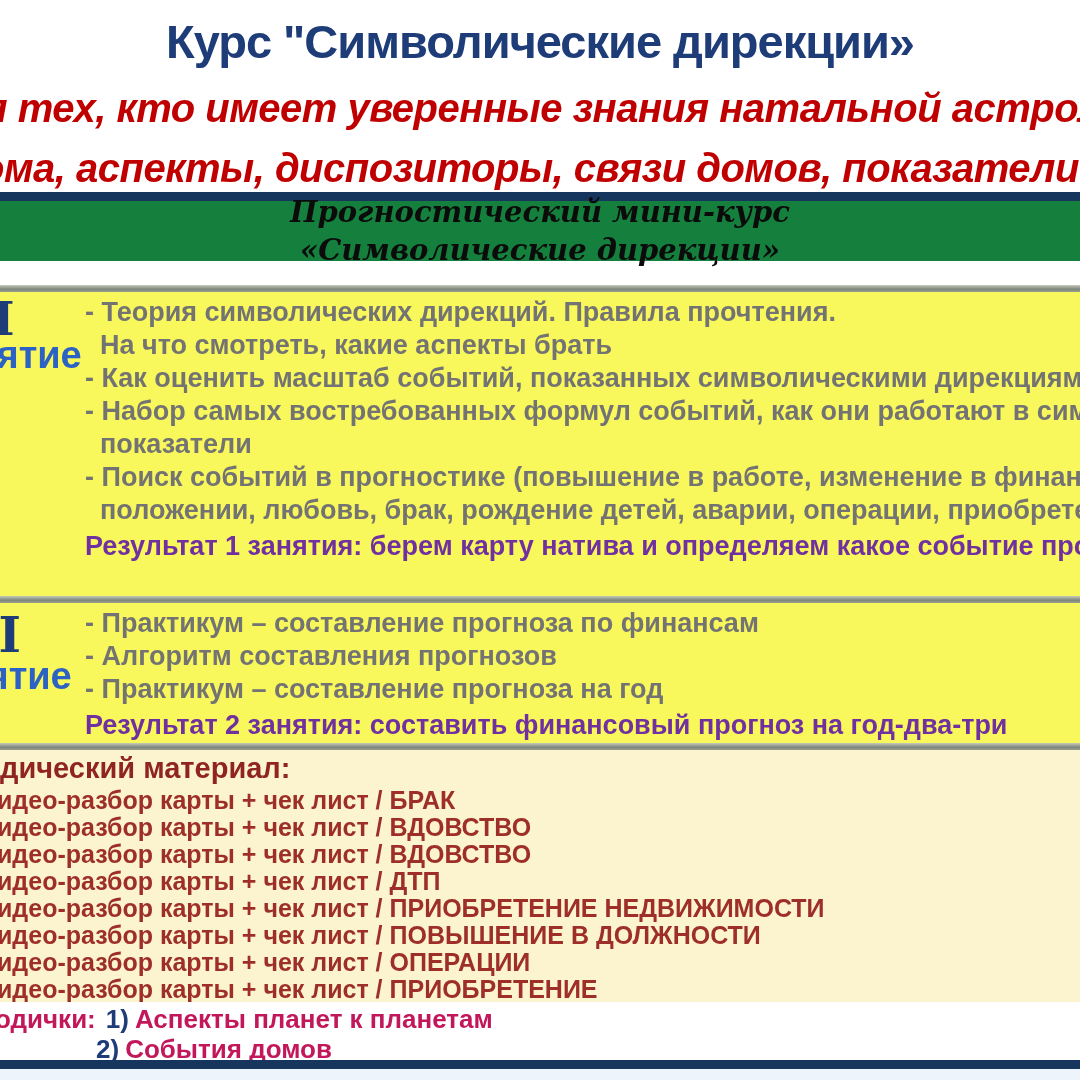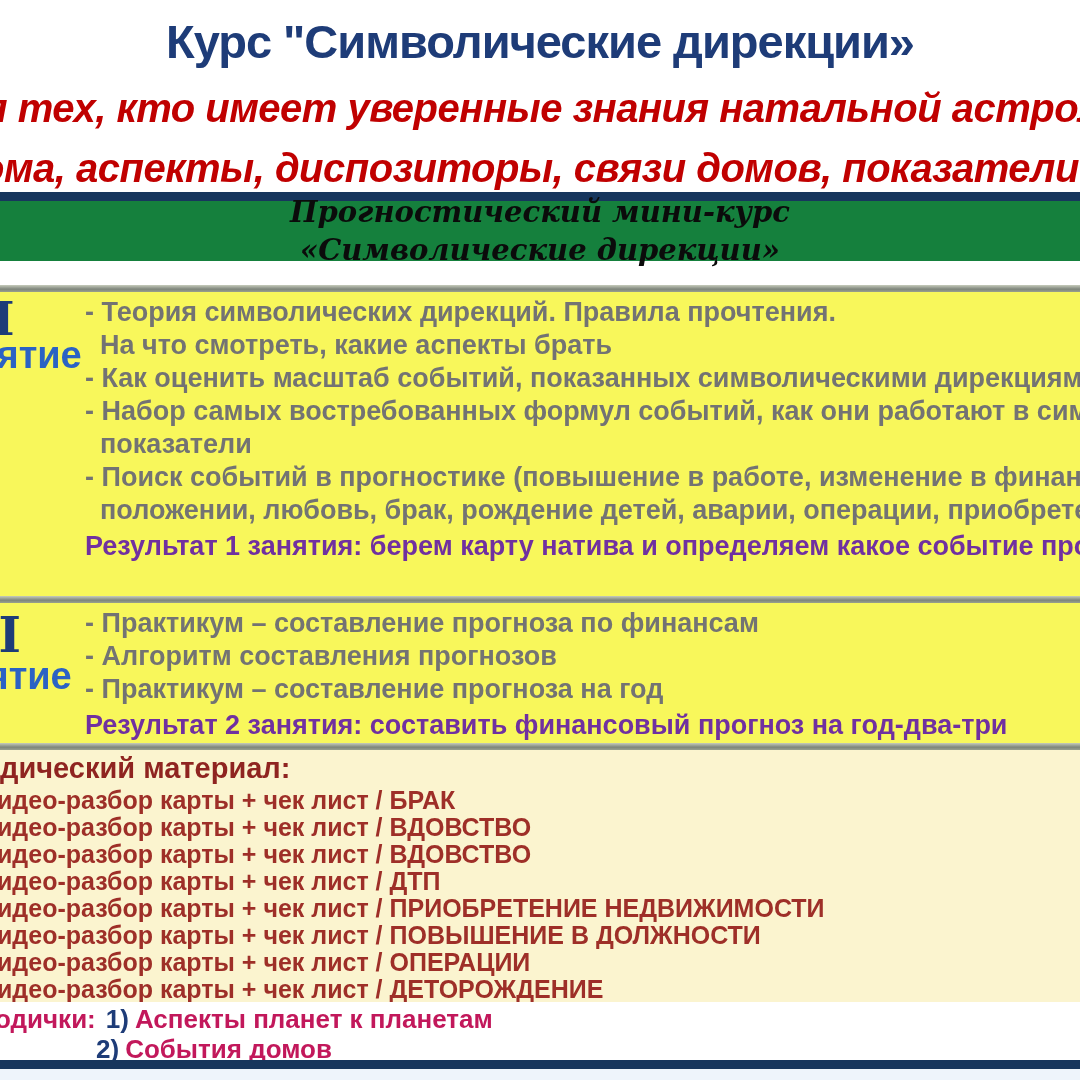--- a/index.html
+++ b/index.html
@@ -129,21 +129,21 @@
 
   <section class="materials">
     <div class="materials-heading">дический материал:</div>
     <div class="mat-row"><span>идео-разбор карты + чек лист / </span><span>БРАК</span></div>
     <div class="mat-row"><span>идео-разбор карты + чек лист / </span><span>ВДОВСТВО</span></div>
     <div class="mat-row"><span>идео-разбор карты + чек лист / </span><span>ВДОВСТВО</span></div>
     <div class="mat-row"><span>идео-разбор карты + чек лист / </span><span>ДТП</span></div>
     <div class="mat-row"><span>идео-разбор карты + чек лист / </span><span>ПРИОБРЕТЕНИЕ НЕДВИЖИМОСТИ</span></div>
     <div class="mat-row"><span>идео-разбор карты + чек лист / </span><span>ПОВЫШЕНИЕ В ДОЛЖНОСТИ</span></div>
     <div class="mat-row"><span>идео-разбор карты + чек лист / </span><span>ОПЕРАЦИИ</span></div>
-    <div class="mat-row"><span>идео-разбор карты + чек лист / </span><span>ДЕТОРОЖДЕНИЕ</span></div>
+    <div class="mat-row"><span>идео-разбор карты + чек лист / </span><span>ПРИОБРЕТЕНИЕ</span></div>
   </section>
 
   <div class="footnote-line fn1">
     <span class="fn-label">одички:</span><span class="fn-num">1)</span><span class="fn-text">Аспекты планет к планетам</span>
   </div>
   <div class="footnote-line fn2">
     <span class="fn-num">2)</span><span class="fn-text">События домов</span>
   </div>
 
   <div class="rule rule-bottom"></div>

